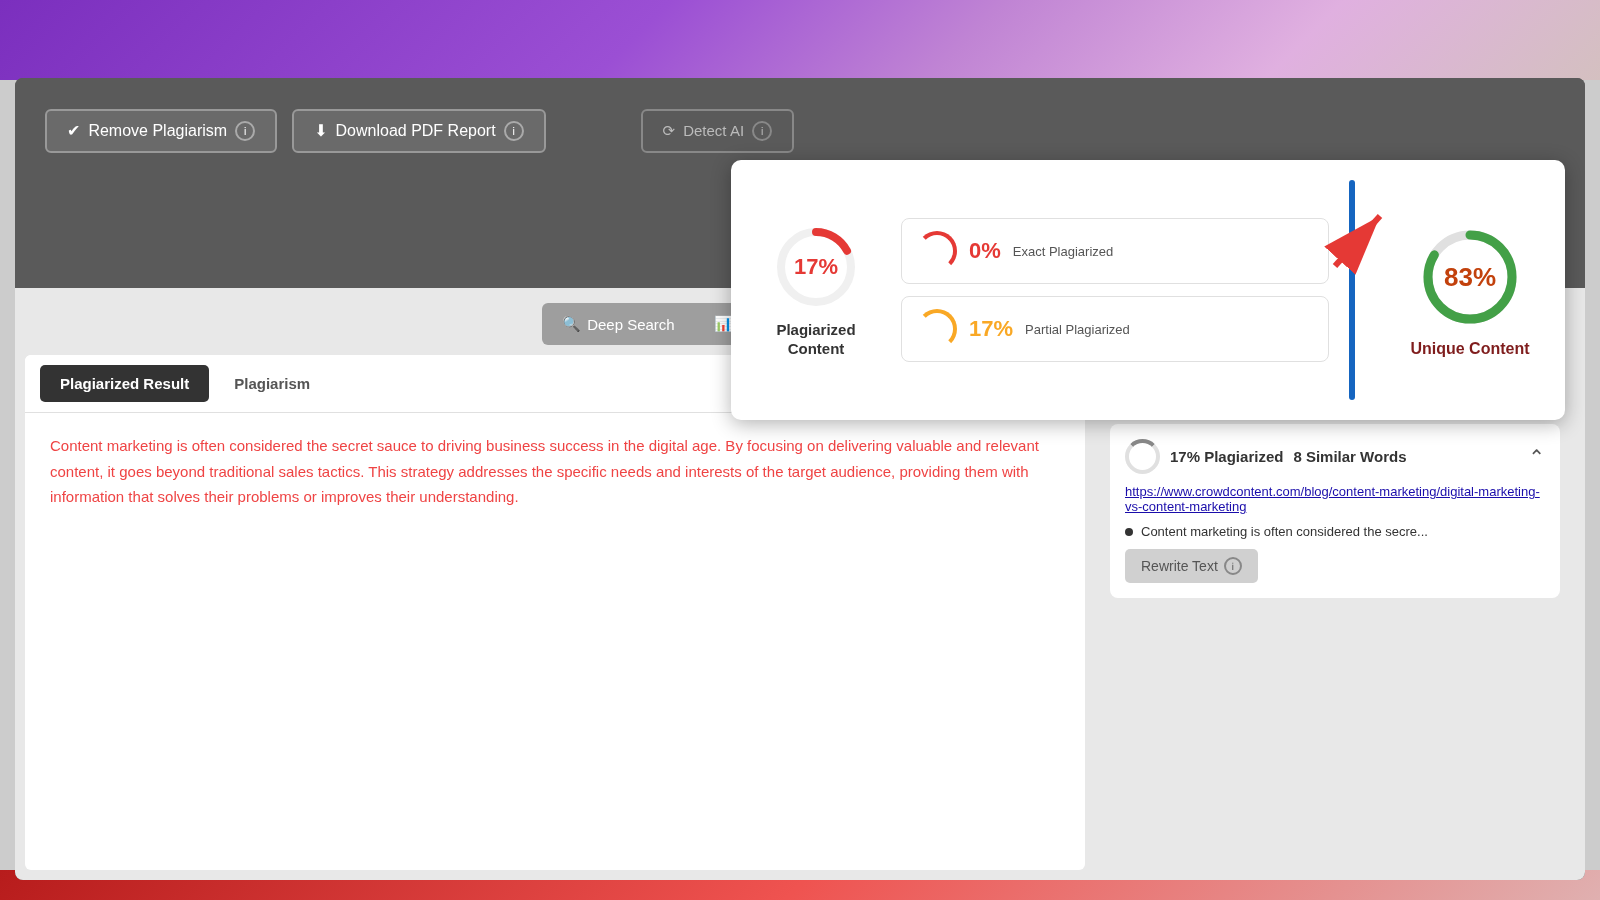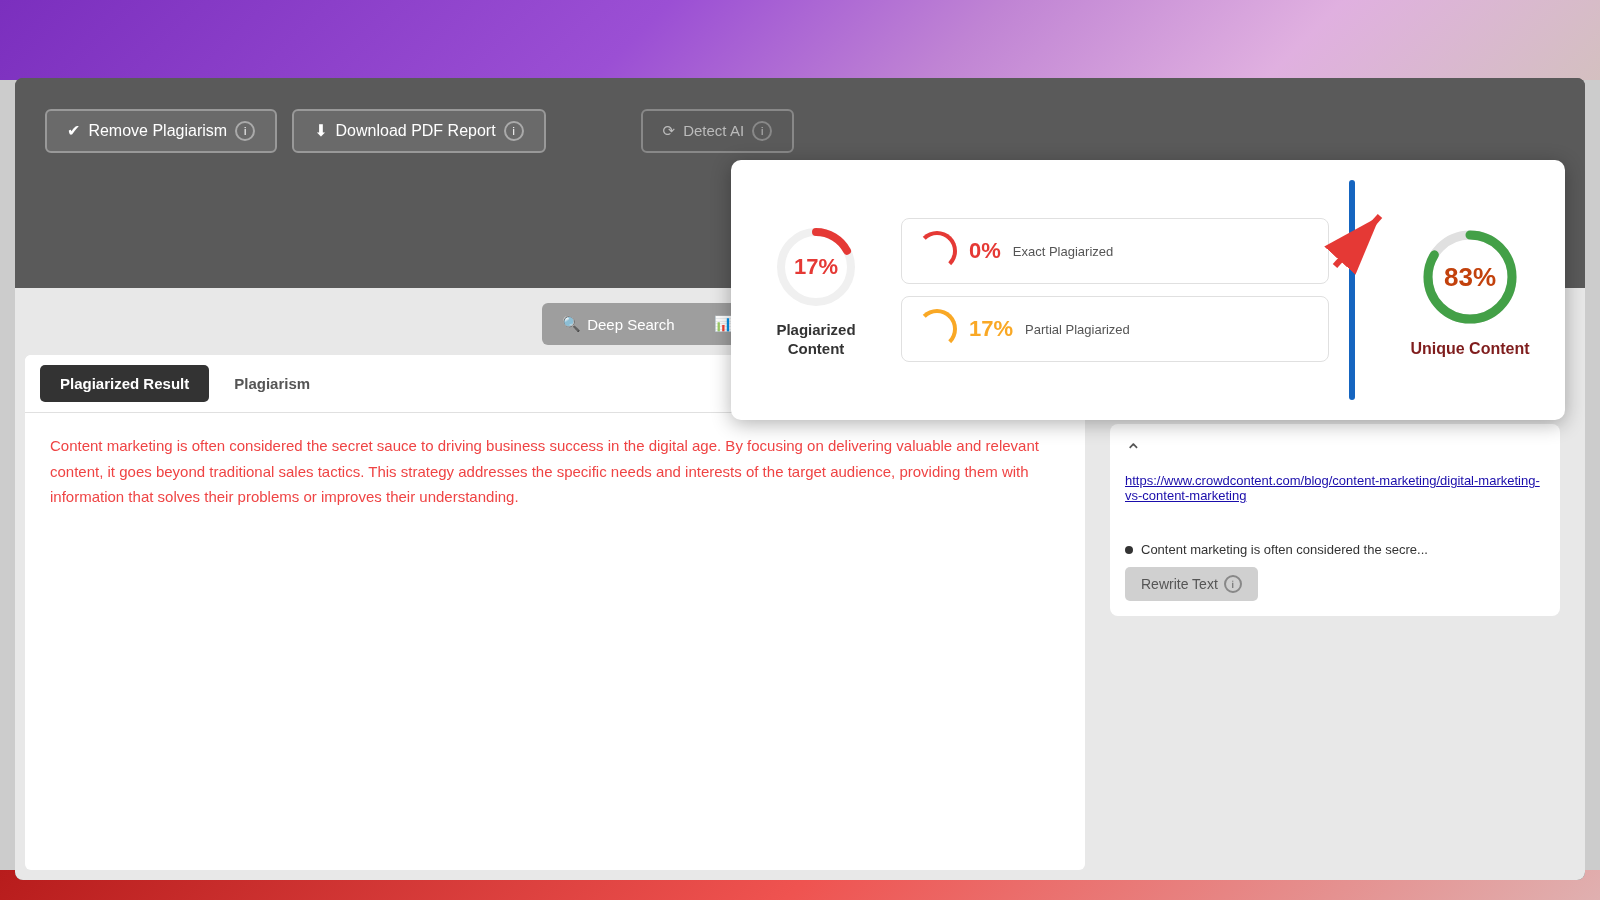--- a/index.html
+++ b/index.html
@@ -296,21 +296,20 @@
       text-decoration: underline;
       cursor: pointer;
     }
 
     .result-bullet {
       display: flex;
       align-items: flex-start;
       gap: 8px;
       font-size: 13px;
       color: #333;
-      margin-top: 29px;
     }
 
     .bullet-dot {
       width: 8px;
       height: 8px;
       border-radius: 50%;
       background: #333;
       margin-top: 4px;
       flex-shrink: 0;
     }
@@ -502,20 +501,25 @@
             </div>
           </div>
           <button class="download-word-btn">
             <span>⬇</span>
             <span>Download Word Report</span>
           </button>
         </div>
 
         <div class="plagiarism-result-card">
           <div class="result-header">
+            <div class="result-title">
+              <div class="spinner-icon"></div>
+              <span style="font-size:15px;font-weight:bold;color:#333;">17% Plagiarized</span>
+              <span style="font-size:15px;font-weight:bold;color:#333;">8 Similar Words</span>
+            </div>
             <span class="chevron-up">⌃</span>
           </div>
           <div class="result-link">
             <span>https://www.crowdcontent.com/blog/content-marketing/digital-marketing-vs-content-marketing</span>
           </div>
           <div class="result-bullet">
             <div class="bullet-dot"></div>
             <span>Content marketing is often considered the secre...</span>
           </div>
           <button class="rewrite-btn">

